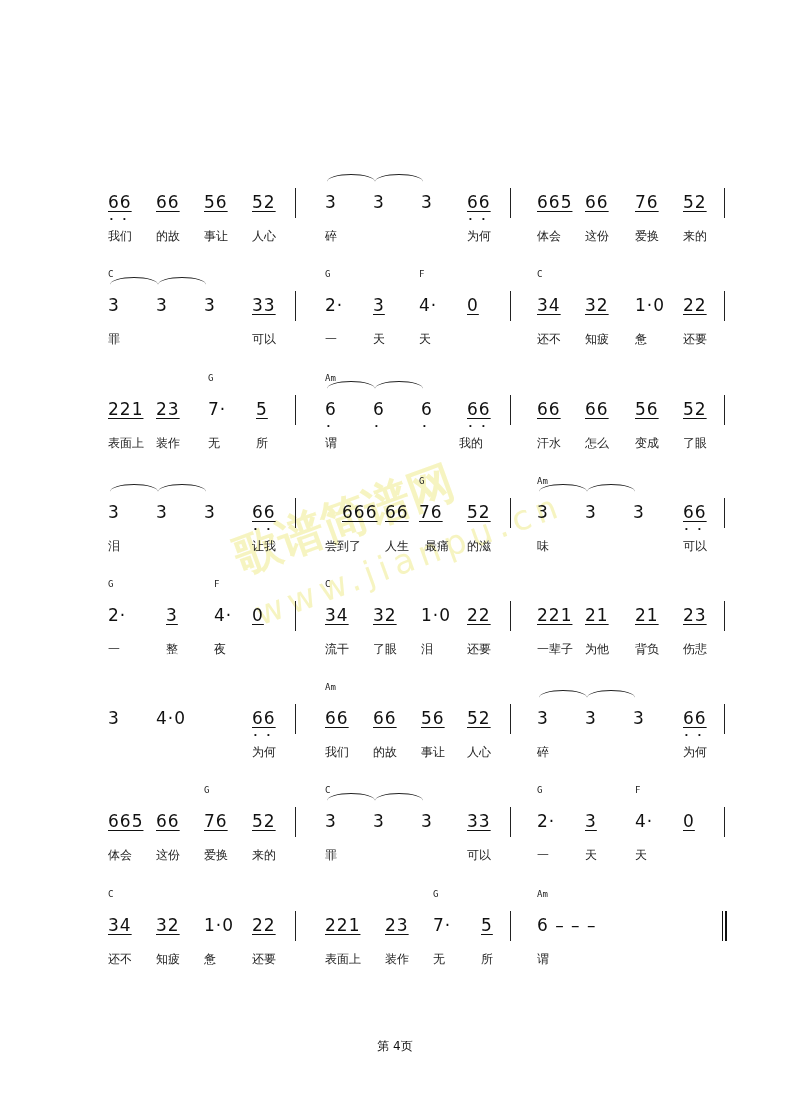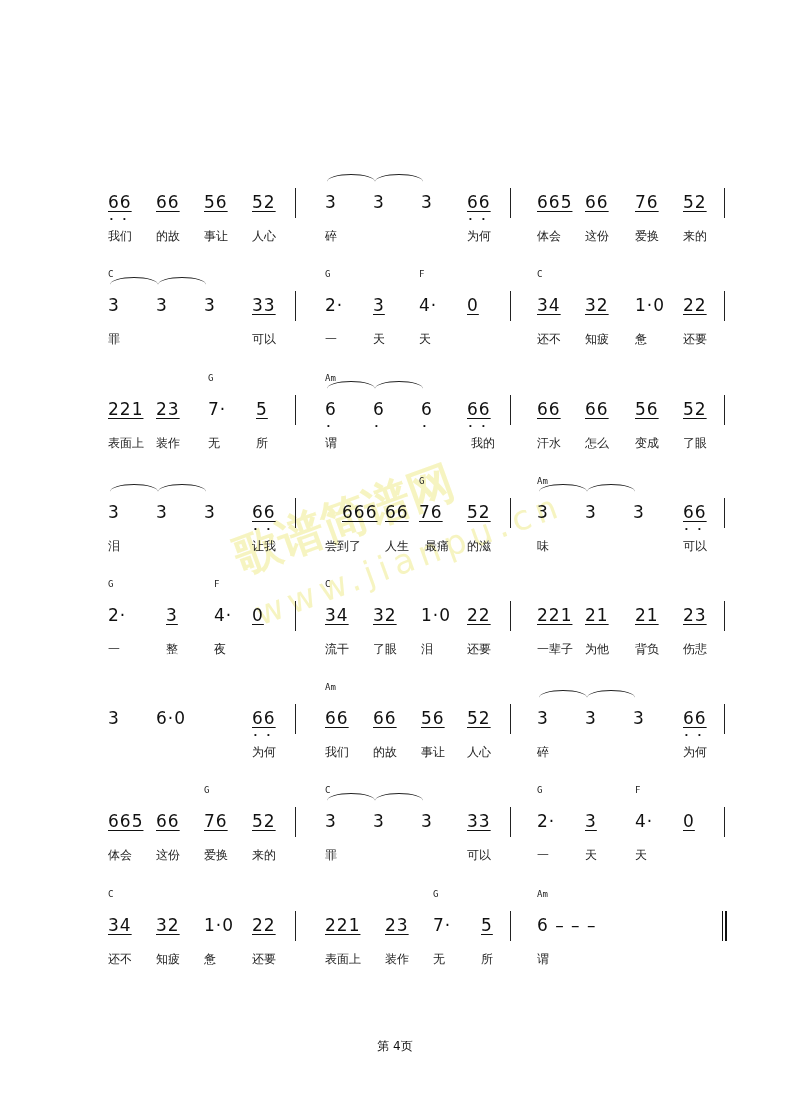--- a/index.html
+++ b/index.html
@@ -113,21 +113,21 @@
       <div class="tie" style="left: 275px; width: 48px;"></div>
       <div class="note" style="left: 225px;"><span>6</span></div>
       <div class="dots" style="left: 227px;">•</div>
       <div class="lyric" style="left: 225px;">谓</div>
       <div class="note" style="left: 273px;"><span>6</span></div>
       <div class="dots" style="left: 275px;">•</div>
       <div class="note" style="left: 321px;"><span>6</span></div>
       <div class="dots" style="left: 323px;">•</div>
       <div class="note" style="left: 367px;"><span class="u1">66</span></div>
       <div class="dots" style="left: 369px;">• •</div>
-      <div class="lyric" style="left: 371px;">我的</div>
+      <div class="lyric" style="left: 359px;">我的</div>
       <div class="note" style="left: 437px;"><span class="u1">66</span></div>
       <div class="lyric" style="left: 437px;">汗水</div>
       <div class="note" style="left: 485px;"><span class="u1">66</span></div>
       <div class="lyric" style="left: 485px;">怎么</div>
       <div class="note" style="left: 535px;"><span class="u1">56</span></div>
       <div class="lyric" style="left: 535px;">变成</div>
       <div class="note" style="left: 583px;"><span class="u1">52</span></div>
       <div class="lyric" style="left: 583px;">了眼</div>
       <div class="barline" style="left: 195px;"></div>
       <div class="barline" style="left: 410px;"></div>
@@ -192,21 +192,21 @@
       <div class="note" style="left: 535px;"><span class="u1">21</span></div>
       <div class="lyric" style="left: 535px;">背负</div>
       <div class="note" style="left: 583px;"><span class="u1">23</span></div>
       <div class="lyric" style="left: 583px;">伤悲</div>
       <div class="barline" style="left: 195px;"></div>
       <div class="barline" style="left: 410px;"></div>
       <div class="barline" style="left: 624px;"></div>
     </div>
     <div class="system" style="top: 696px;">
       <div class="note" style="left: 8px;"><span>3</span></div>
-      <div class="note" style="left: 56px;"><span>6·0</span></div>
+      <div class="note" style="left: 56px;"><span>4·0</span></div>
       <div class="note" style="left: 152px;"><span class="u1">66</span></div>
       <div class="dots" style="left: 154px;">• •</div>
       <div class="lyric" style="left: 152px;">为何</div>
       <div class="chord" style="left: 225px;">Am</div>
       <div class="note" style="left: 225px;"><span class="u1">66</span></div>
       <div class="lyric" style="left: 225px;">我们</div>
       <div class="note" style="left: 273px;"><span class="u1">66</span></div>
       <div class="lyric" style="left: 273px;">的故</div>
       <div class="note" style="left: 321px;"><span class="u1">56</span></div>
       <div class="lyric" style="left: 321px;">事让</div>

